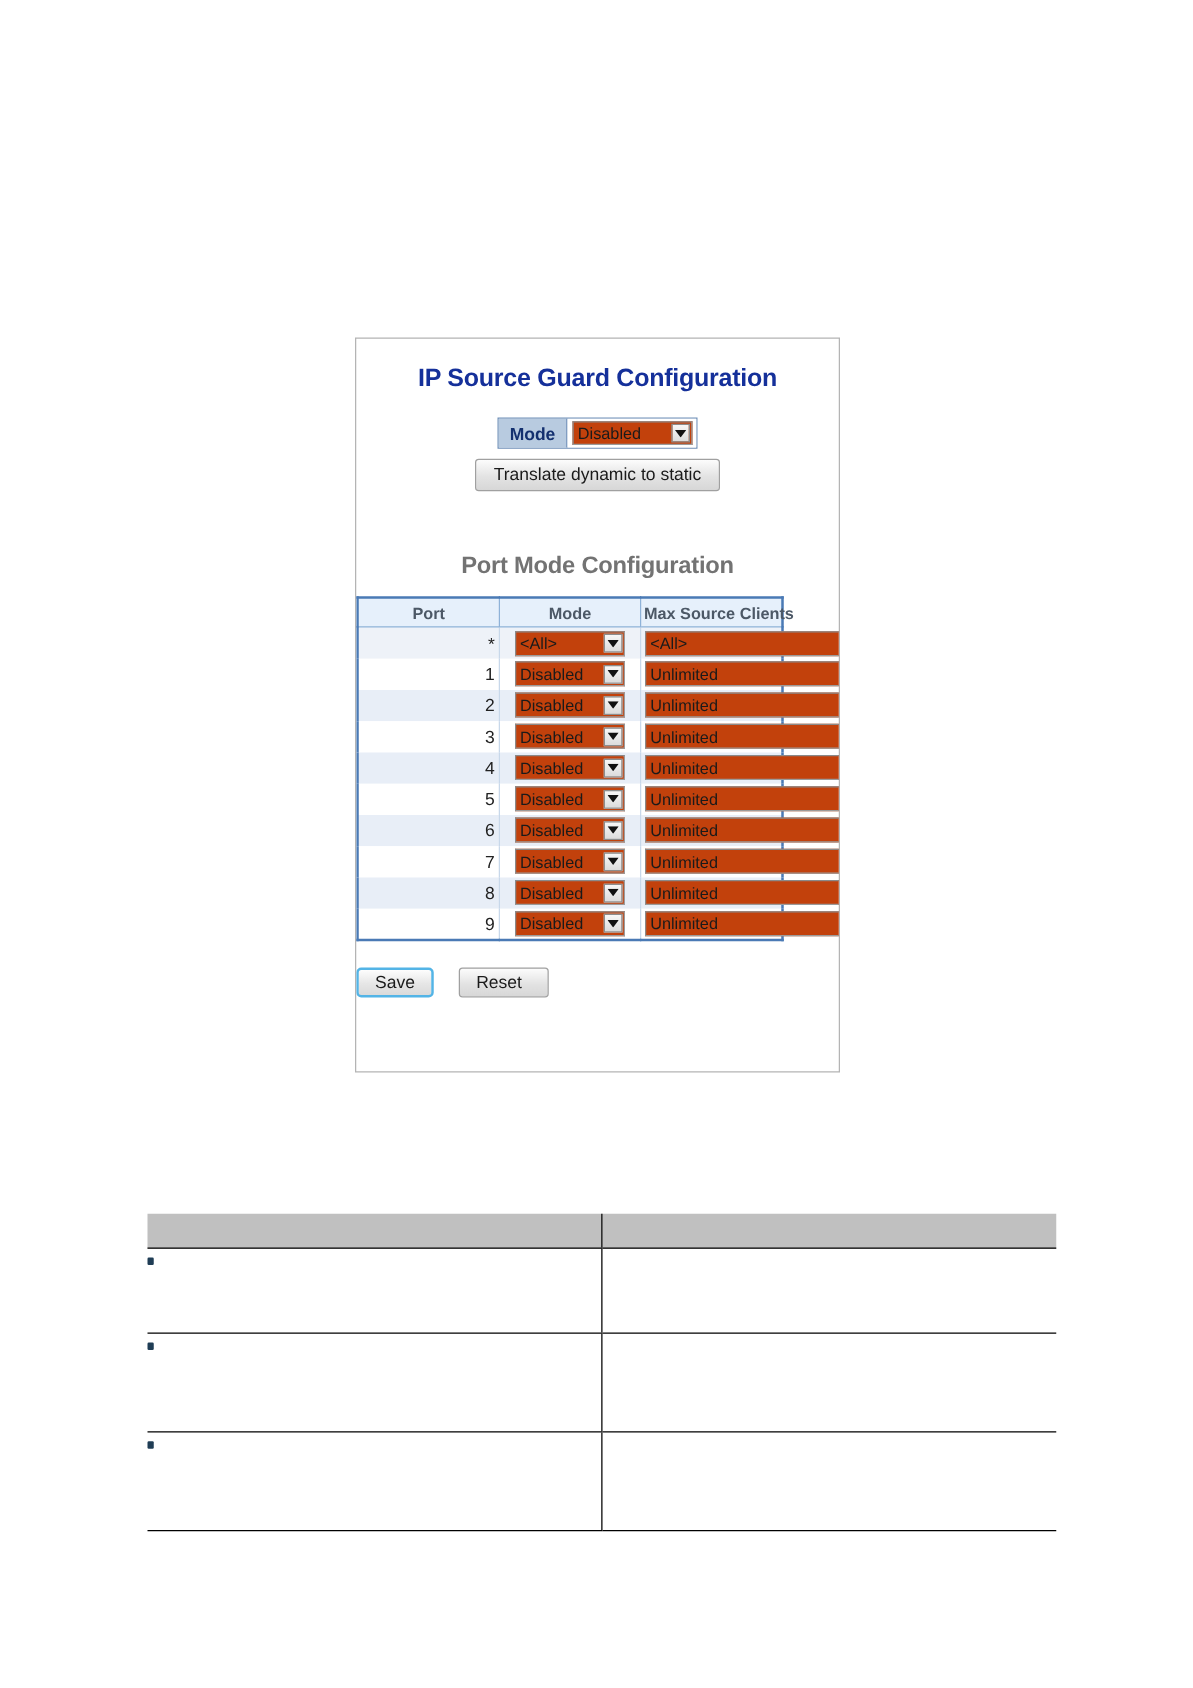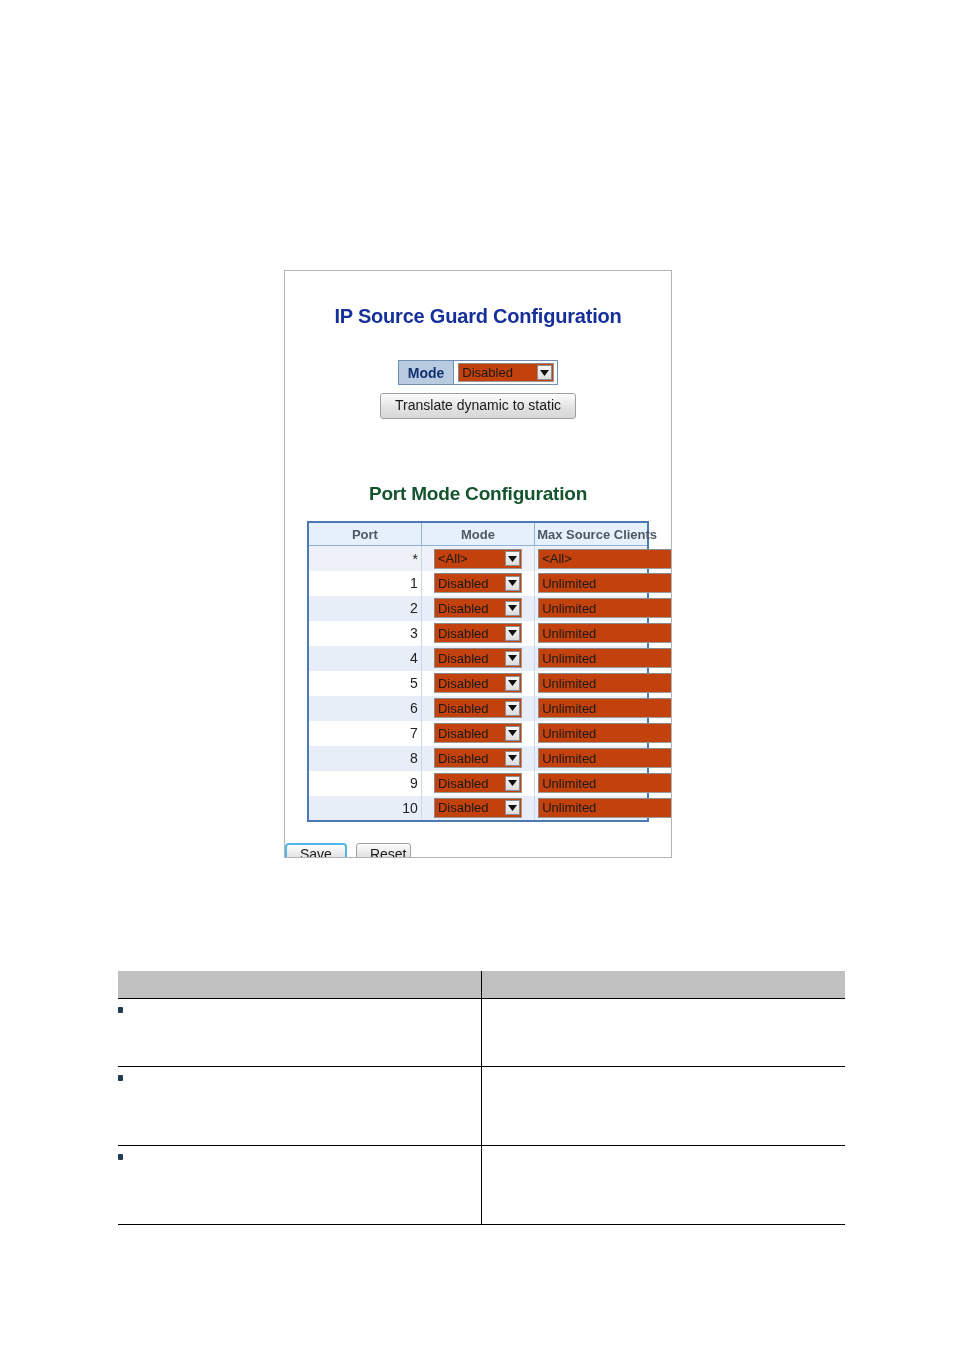--- a/index.html
+++ b/index.html
@@ -32,21 +32,21 @@
     padding-top: 12px;
     text-align: center;
   }
 
   .page-title {
     font-family: "Liberation Sans", sans-serif;
     font-size: 20px;
     font-weight: bold;
     color: #15309a;
     letter-spacing: -0.2px;
-    margin: 16px;
+    margin: 3px;
     padding: 6px 0 0 0;
     line-height: 1.1;
   }
 
   
   .mode-row {
     display: inline-flex;
     align-items: stretch;
     margin-top: 17px;
     border: 1px solid #6f8fb8;
@@ -128,31 +128,30 @@
     box-sizing: border-box;
     cursor: default;
   }
   .translate-wrap { margin-top: 8px; }
   .btn-translate { padding: 4px 14px 5px 14px; font-size: 14px; }
 
   .section-title {
     font-family: "Liberation Sans", sans-serif;
     font-size: 19px;
     font-weight: bold;
-    color: #14532d;
-    margin: 16px;
+    color: #737373;
+    margin: 1px;
     padding: 48px 0 0 0;
     letter-spacing: -0.2px;
   }
 
   
   .pm-table-wrap {
     margin-top: 13px;
     display: flex;
-    justify-content: center;
   }
   table.pm-table {
     border-collapse: collapse;
     border: 2px solid #4a7ab5;
     background: #ffffff;
     table-layout: fixed;
     width: 342px;
   }
   table.pm-table th {
     background: #e6f0fb;
@@ -197,21 +196,21 @@
     margin-top: 21px;
     display: flex;
     gap: 9px;
   }
   .btn-save {
     border: 2px solid #53b4e6;
     border-radius: 4px;
     padding: 2px 13px 3px 13px;
     background: linear-gradient(#fdfdfd, #e6e6e6 55%, #dadada);
   }
-  .btn-reset { padding: 3px 3px 4px 13px; }
+  .btn-reset { padding: 3px 20px 4px 13px; margin-left: 11px; }
 
   
   .doc-table-wrap {
     position: absolute;
     left: 118px;
     top: 968px;
     width: 727px;
   }
   table.doc-table {
     border-collapse: collapse;
@@ -439,34 +438,20 @@
                   <span class="fsel-arrow">
                     <svg width="9" height="6" viewBox="0 0 9 6">
                       <polygon points="0,0 9,0 4.5,6" fill="#111111"></polygon>
                     </svg>
                   </span>
                 </div></td>
               <td class="c-max"><div class="fsel">
                   <span class="fsel-text">Unlimited</span>
                 </div></td>
             </tr>
-            <tr class="even">
-              <td class="c-port">10</td>
-              <td class="c-mode"><div class="fsel">
-                  <span class="fsel-text">Disabled</span>
-                  <span class="fsel-arrow">
-                    <svg width="9" height="6" viewBox="0 0 9 6">
-                      <polygon points="0,0 9,0 4.5,6" fill="#111111"></polygon>
-                    </svg>
-                  </span>
-                </div></td>
-              <td class="c-max"><div class="fsel">
-                  <span class="fsel-text">Unlimited</span>
-                </div></td>
-            </tr>
           </tbody>
       </table>
     </div>
 
     
     <div class="save-row">
       <div class="btn btn-save">Save</div>
       <div class="btn btn-reset">Reset</div>
     </div>
 

